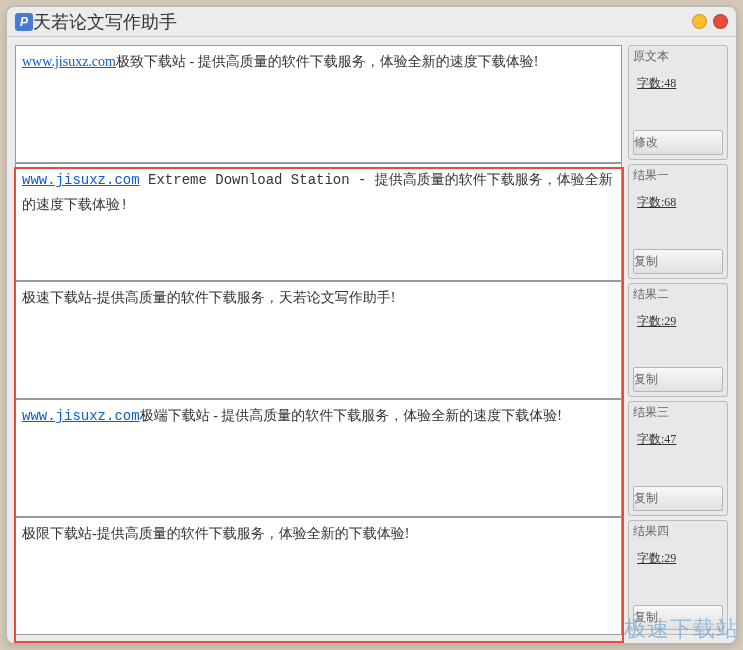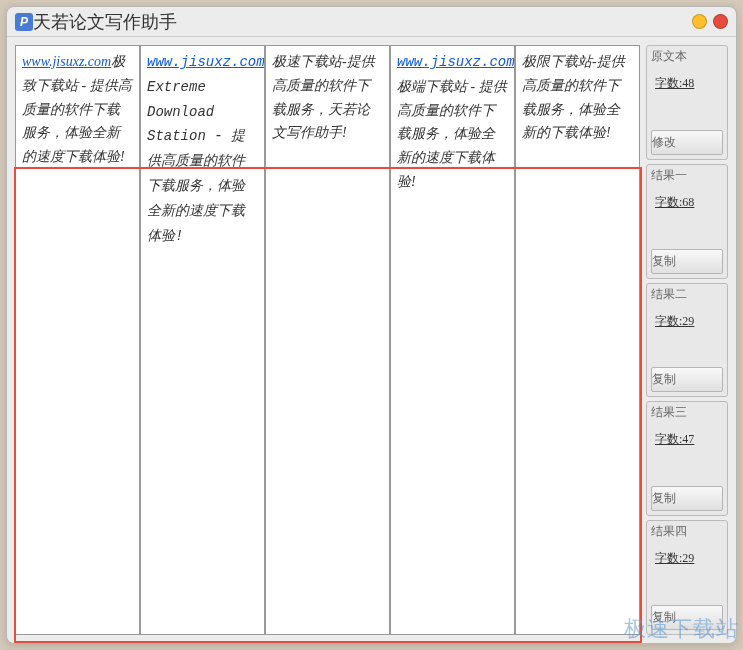--- a/index.html
+++ b/index.html
@@ -56,41 +56,40 @@
 .content {
   flex: 1;
   display: flex;
   padding: 8px;
   gap: 6px;
   overflow: hidden;
 }
 .main-col {
   flex: 1;
   display: flex;
-  flex-direction: row;
+  flex-direction: column;
   gap: 0;
   position: relative;
-  font-style: italic;
 }
 .textbox {
   flex: 1;
   background: #fff;
   border: 1px solid #999;
   padding: 4px 6px;
   overflow: hidden;
   line-height: 1.7;
   font-size: 14px;
   position: relative;
 }
 .textbox a {
   color: #0b5cd6;
   text-decoration: underline;
 }
 .sidebar {
-  width: 82px;
+  width: 100px;
   display: flex;
   flex-direction: column;
   gap: 4px;
 }
 .side-group {
   flex: 1;
   border: 1px solid #bbb;
   border-radius: 3px;
   background: #e8e8e8;
   padding: 4px 4px;

